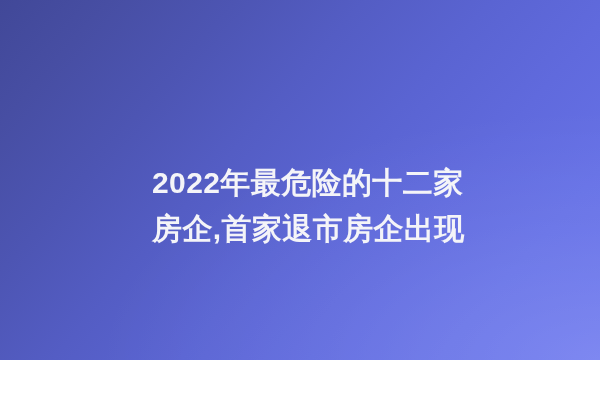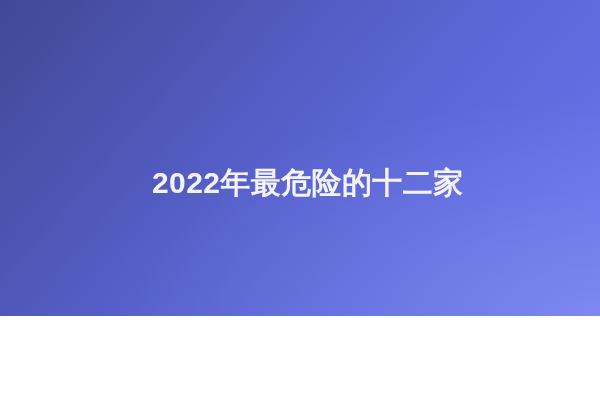--- a/index.html
+++ b/index.html
@@ -10,21 +10,21 @@
     width: 600px;
     height: 400px;
     overflow: hidden;
     font-family: "Liberation Sans", "DejaVu Sans", sans-serif;
   }
 
   
   .banner {
     position: relative;
     width: 600px;
-    height: 316px;
+    height: 360px;
     box-sizing: border-box;
     background: #5560c8;
     overflow: hidden;
   }
 
   
   .banner-gradient {
     position: absolute;
     inset: 0;
     background: linear-gradient(131deg,
@@ -71,15 +71,16 @@
 </head>
 <body>
 
 <div class="banner">
 
   <div class="banner-gradient"></div>
   <div class="banner-sheen"></div>
 
   <div class="title-block">
     <span class="title-line">2022年最危险的十二家</span>
+    <span class="title-line">房企,首家退市房企出现</span>
   </div>
 
 </div>
 
 </body></html>

